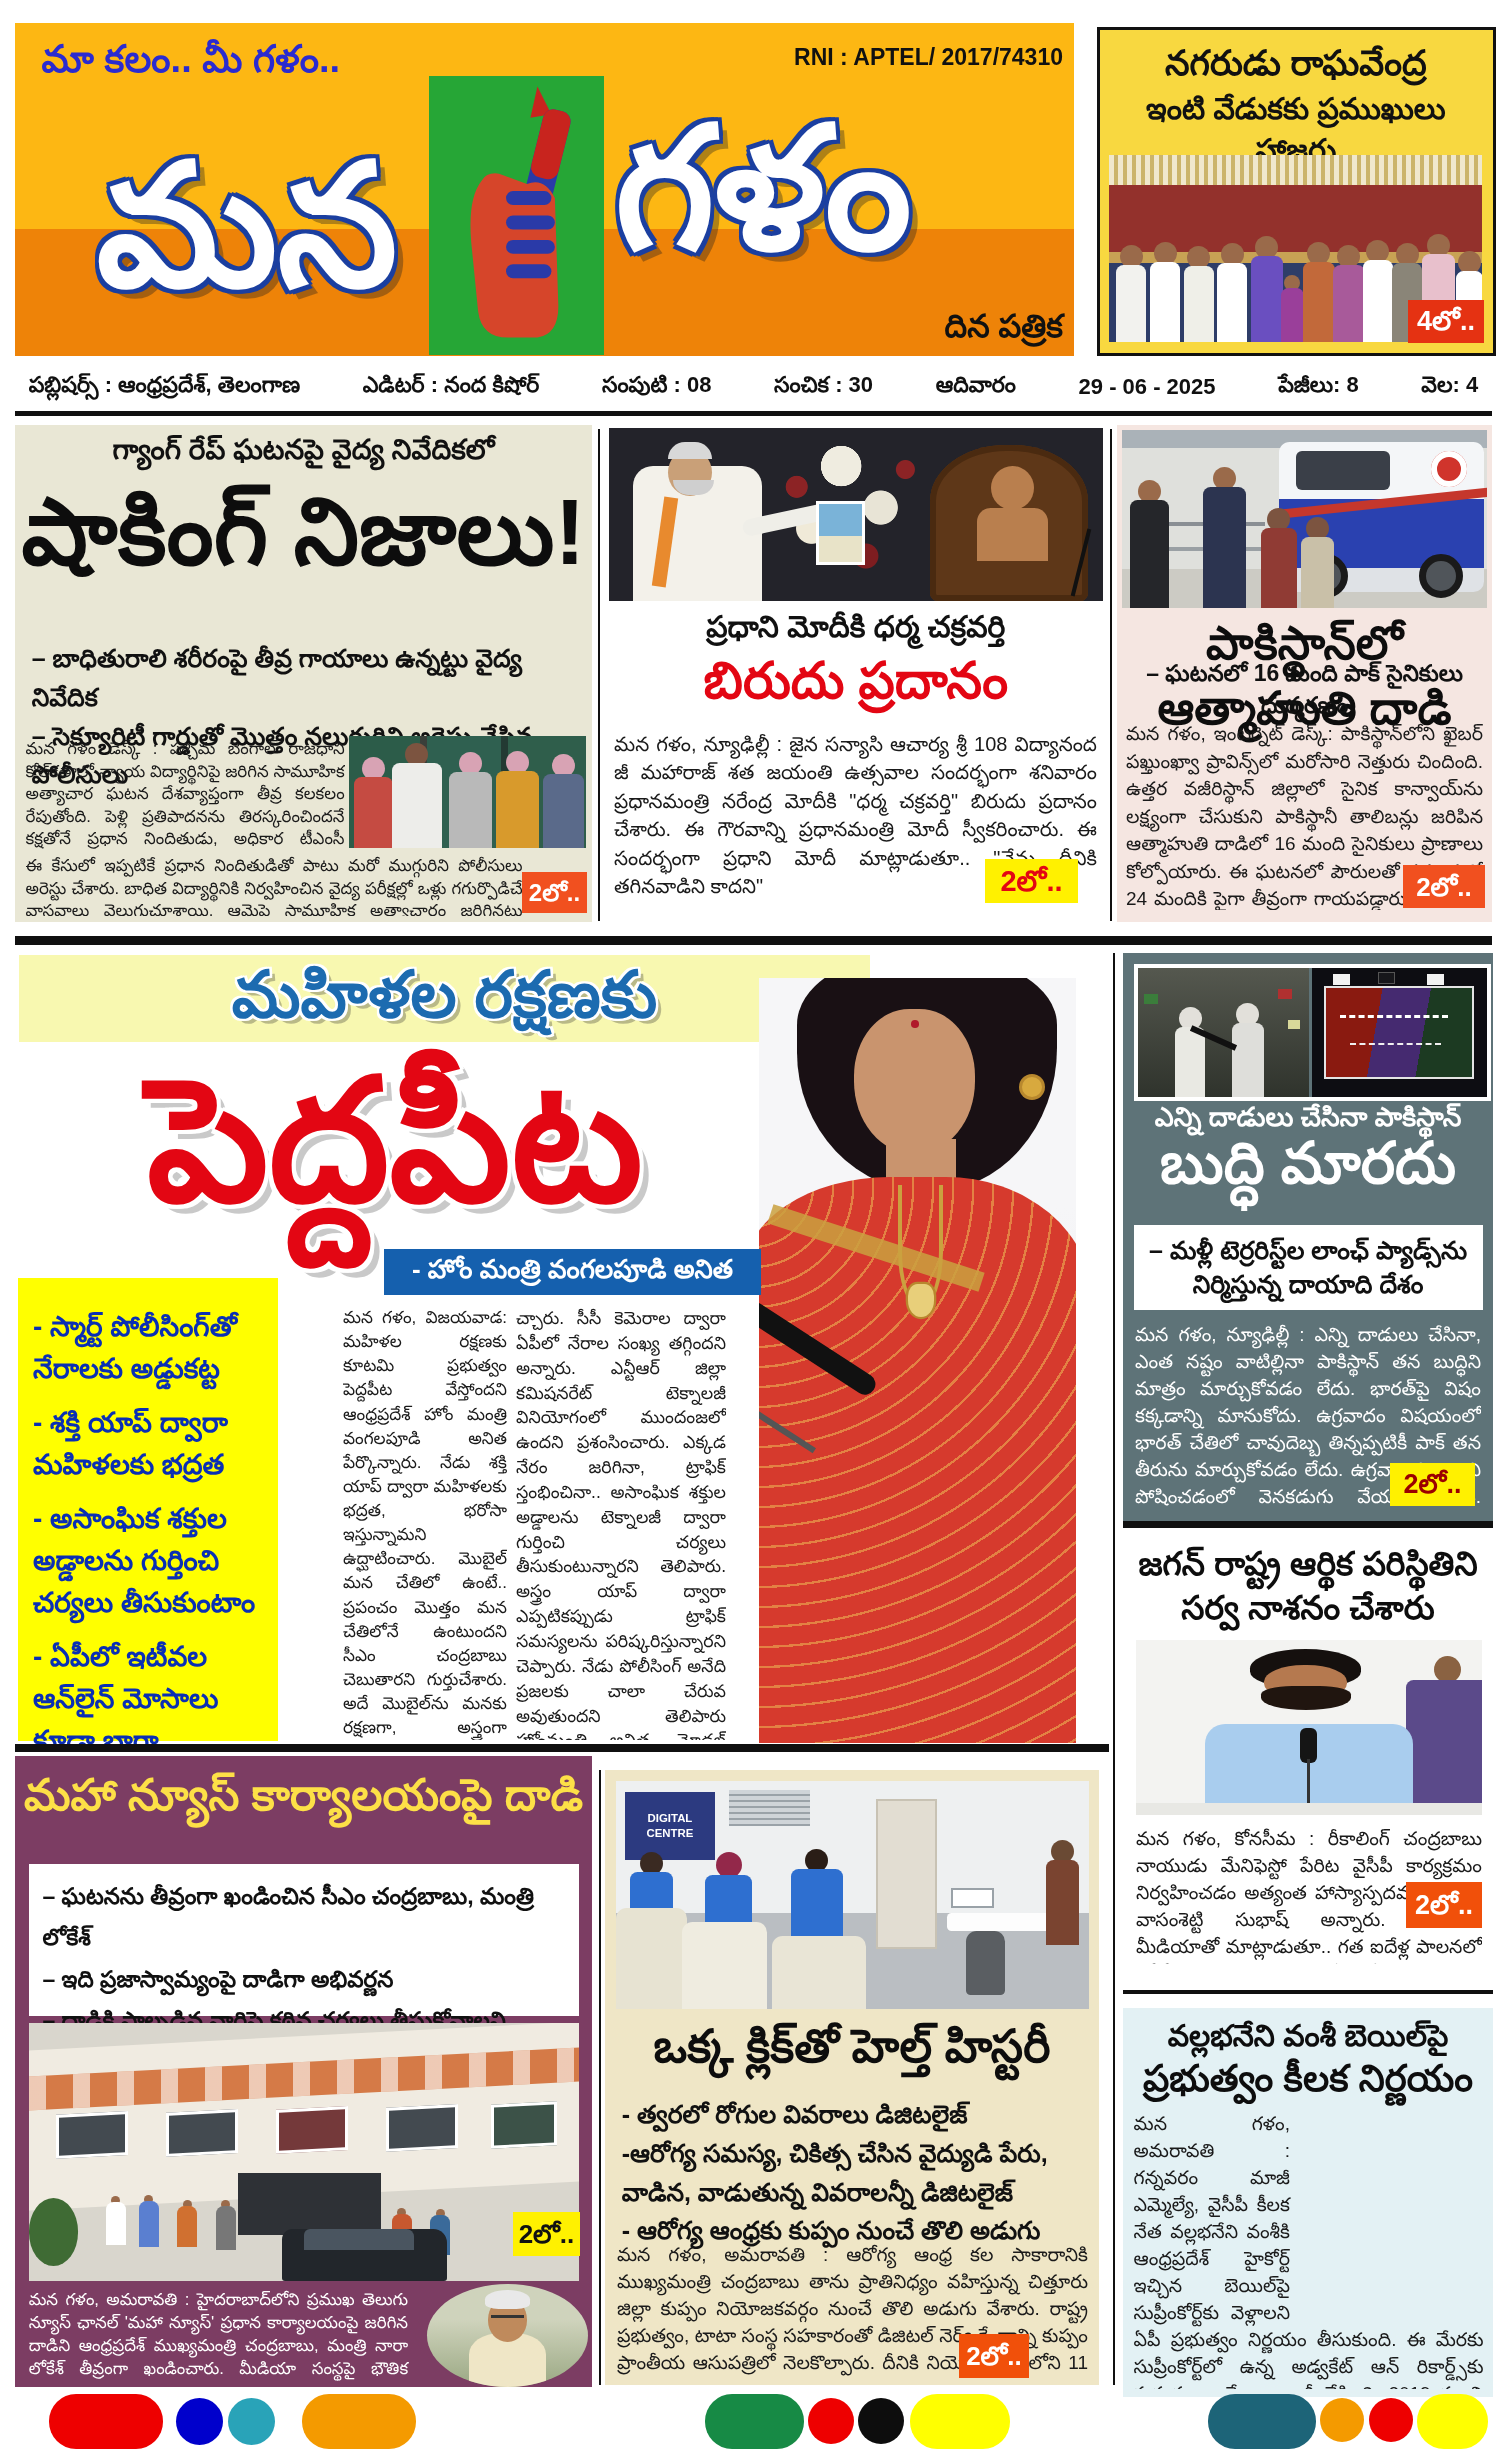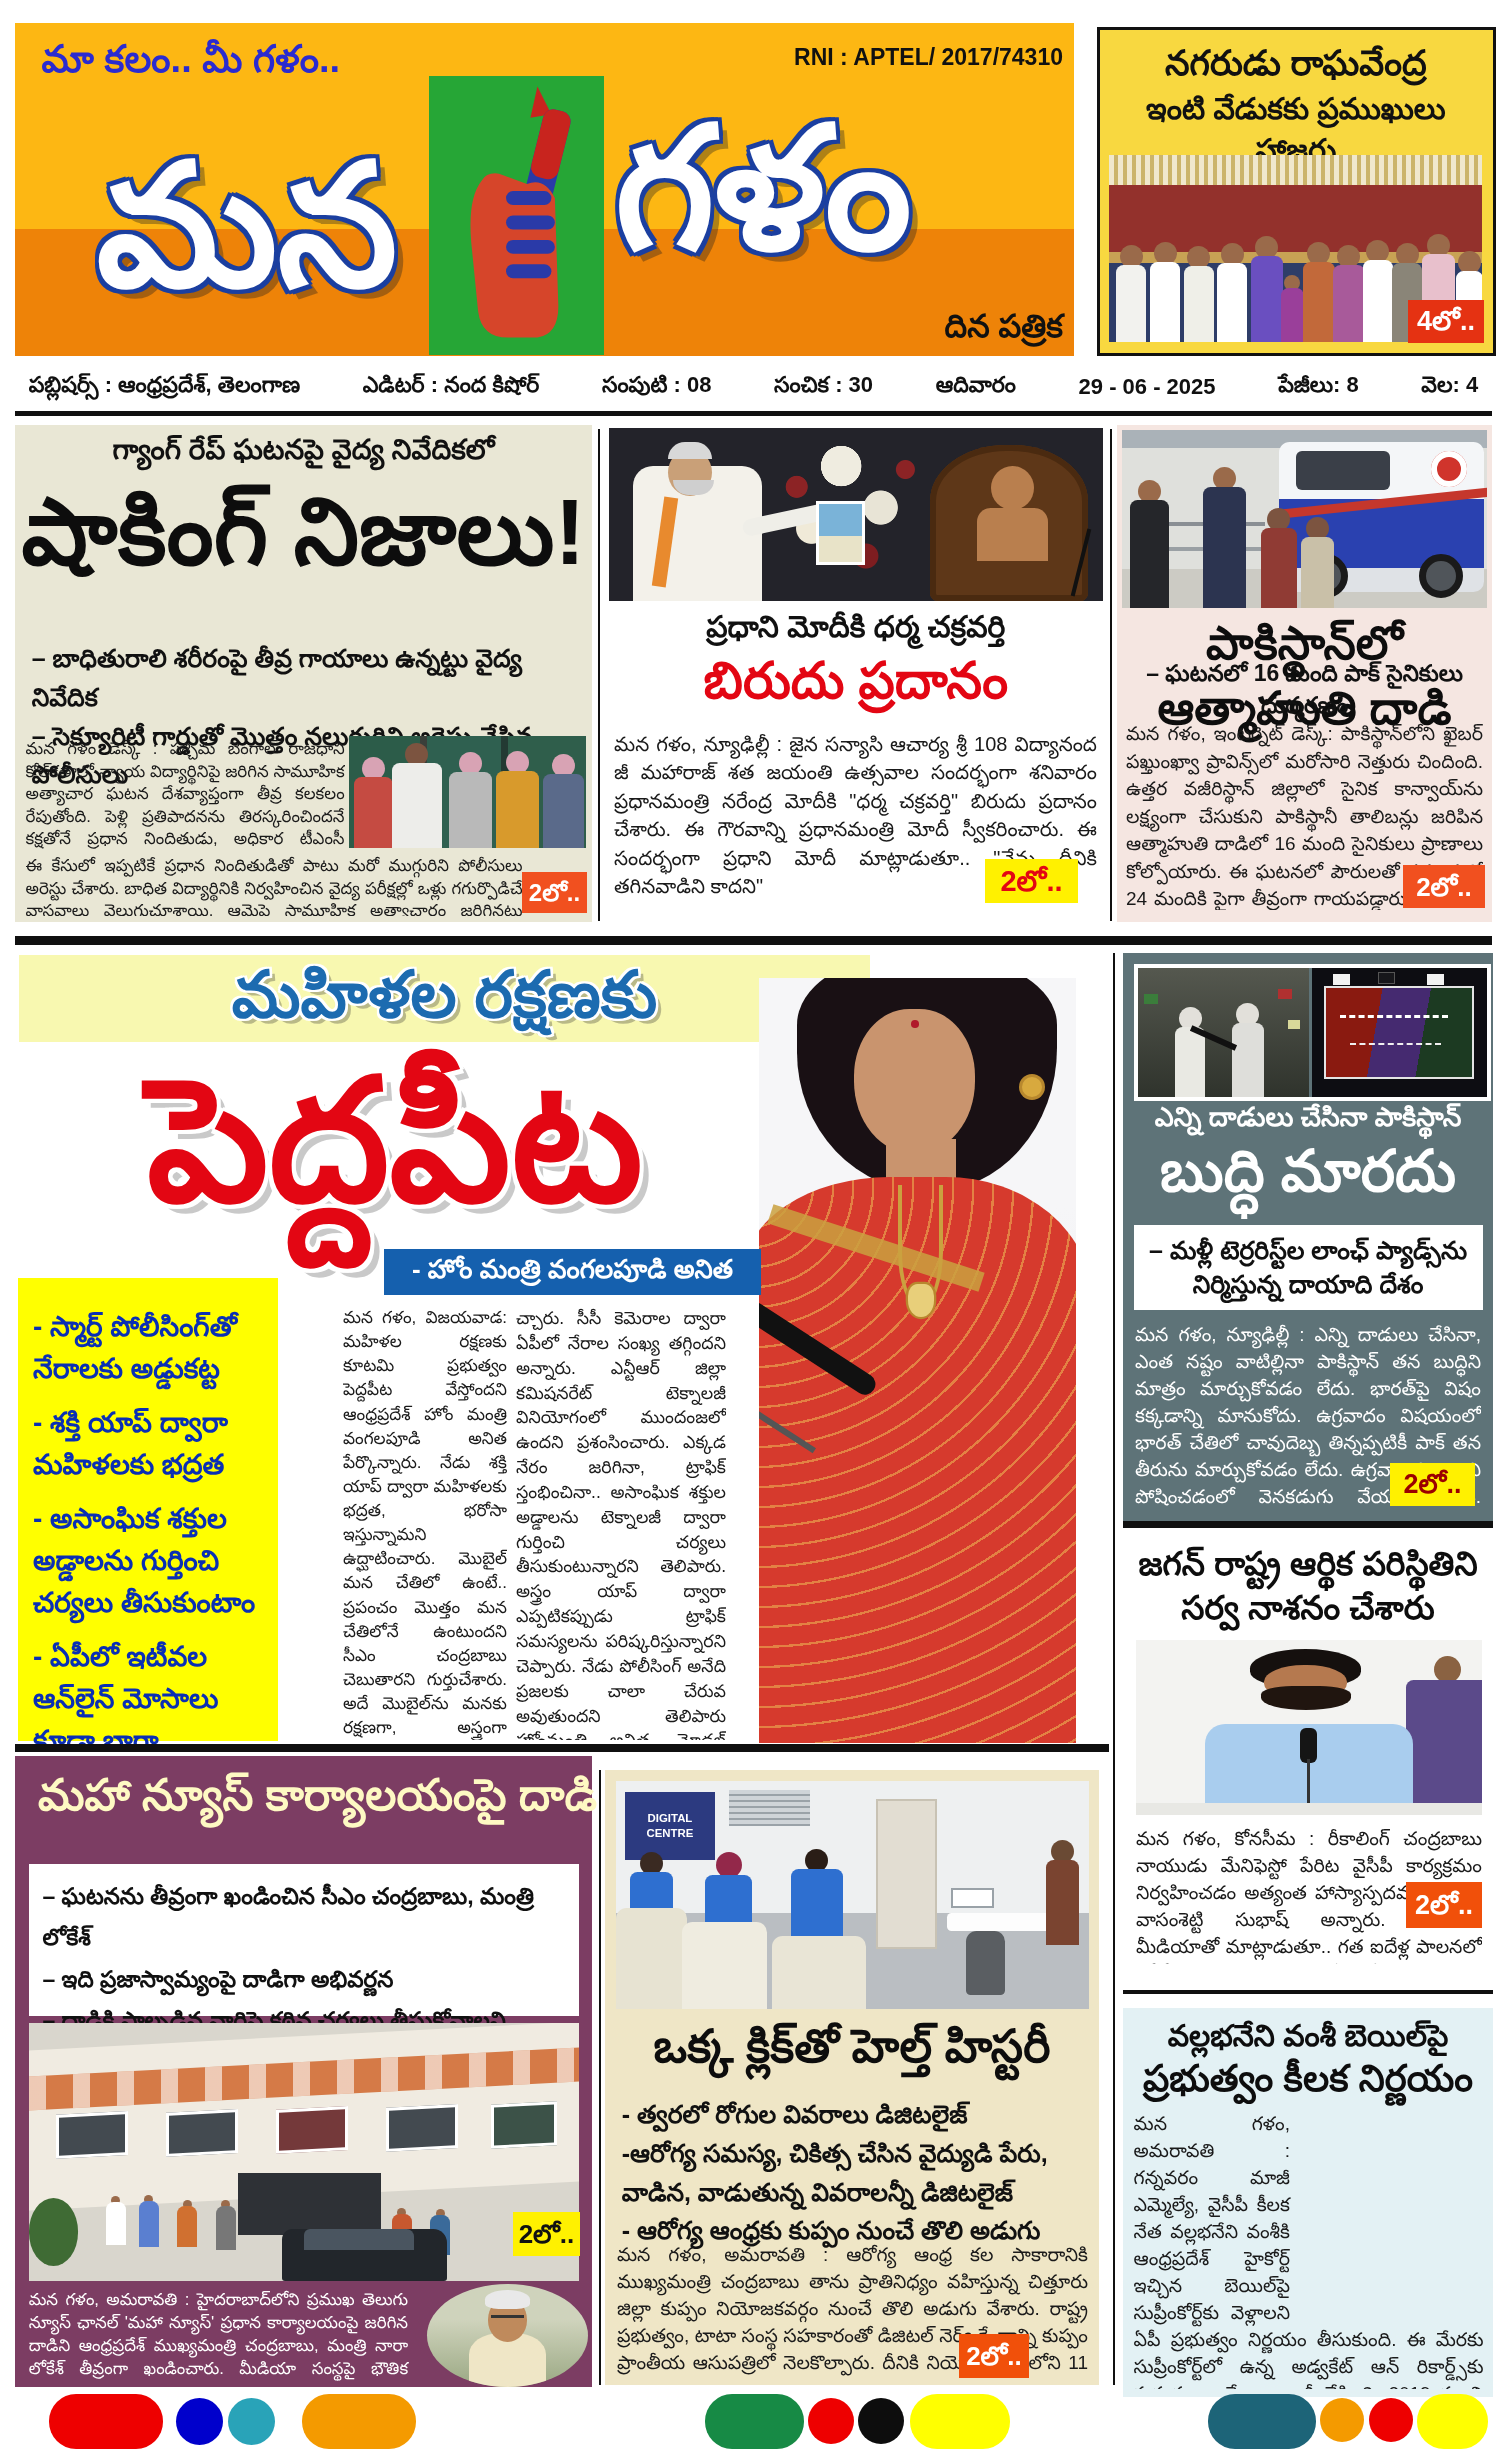--- a/index.html
+++ b/index.html
@@ -264,21 +264,21 @@
       <span class="b" style="right:0;top:0;width:50%;height:100%;background:#0d0d12;">
         <span class="b" style="left:7%;top:14%;width:86%;height:72%;background:linear-gradient(100deg,#8a1a10 0 35%,#452a70 35% 65%,#1c3a22 65%);border:2.3px solid #e4e4e4;"></span>
         <span class="b" style="left:16%;top:36%;width:62%;height:0;border-bottom:3px dashed #fff;"></span>
         <span class="b" style="left:22%;top:58%;width:52%;height:0;border-bottom:2.3px dashed #f0f0f0;"></span>
         <span class="b" style="left:12%;top:4%;width:16.7px;height:11.4px;background:#f2f2f2;"></span>
         <span class="b" style="left:38%;top:3%;width:16.7px;height:11.4px;background:#17171b;border:1.5px solid #555;"></span>
         <span class="b" style="left:66%;top:4%;width:16.7px;height:11.4px;background:#f2f2f2;"></span>
       </span>
     </div>
     <div class="b c" style="left:4.6px;top:149px;width:361px;font-size:26.6px;font-weight:700;color:#ffffff;">ఎన్ని దాడులు చేసినా పాకిస్థాన్</div>
-    <div class="b c" style="left:4.6px;top:184px;width:361px;font-size:58px;font-weight:700;color:#ffffff;">బుద్ధి మారదు</div>
+    <div class="b c" style="left:4.6px;top:176px;width:361px;font-size:58px;font-weight:700;color:#ffffff;">బుద్ధి మారదు</div>
     <div class="b" style="left:10.6px;top:272px;width:349px;height:85px;background:#ffffff;display:flex;align-items:center;justify-content:center;padding:4.6px 9px;">
       <span class="c" style="font-size:25px;font-weight:700;color:#111;line-height:1.35;">– మళ్లీ టెర్రరిస్ట్‌ల లాంఛ్ ప్యాడ్స్‌ను నిర్మిస్తున్న దాయాది దేశం</span>
     </div>
     <div class="b j ov" style="left:12px;top:369px;width:346px;height:185px;font-size:19px;line-height:1.42;color:#ffffff;">మన గళం, న్యూఢిల్లీ : ఎన్ని దాడులు చేసినా, ఎంత నష్టం వాటిల్లినా పాకిస్థాన్ తన బుద్ధిని మాత్రం మార్చుకోవడం లేదు. భారత్‌పై విషం కక్కడాన్ని మానుకోదు. ఉగ్రవాదం విషయంలో భారత్ చేతిలో చావుదెబ్బ తిన్నప్పటికీ పాక్ తన తీరును మార్చుకోవడం లేదు. ఉగ్రవాదాన్ని పెంచి పోషించడంలో వెనకడుగు వేయడం లేదు. ఆపరేషన్ సిందూర్ లో దెబ్బతిన్న టెర్రరిస్ట్ లాంఛ్ ప్యాడ్స్‌ను పాకిస్థాన్ మళ్లీ</div>
     <div class="pg" style="left:267px;top:510px;width:85px;height:43px;background:#FFF100;color:#9b0000;font-size:27px;">2లో..</div>
   </div>
 
   <div class="hr" style="left:1123px;top:1521px;width:370px;height:6.8px;"></div>
   <div class="b" style="left:1123px;top:1528px;width:370px;height:450px;background:#ffffff;">
     <div class="b c" style="left:3px;top:16.7px;width:364px;font-size:33px;font-weight:700;color:#0d0d0d;">జగన్ రాష్ట్ర ఆర్థిక పరిస్థితిని</div>
@@ -306,21 +306,21 @@
     <div class="b c" style="left:3px;top:50px;width:364px;font-size:37px;font-weight:700;color:#0d0d0d;">ప్రభుత్వం కీలక నిర్ణయం</div>
     <div class="b j ov" style="left:10.6px;top:103px;width:350px;height:278px;font-size:19px;line-height:1.42;color:#1a1a1a;">
       <span style="float:right;width:186px;height:185px;margin:0 0 6px 7.6px;"></span><span>మన గళం, అమరావతి : గన్నవరం మాజీ ఎమ్మెల్యే, వైసీపీ కీలక నేత వల్లభనేని వంశీకి ఆంధ్రప్రదేశ్ హైకోర్ట్ ఇచ్చిన బెయిల్‌పై సుప్రీంకోర్ట్‌కు వెళ్లాలని ఏపీ ప్రభుత్వం నిర్ణయం తీసుకుంది. ఈ మేరకు సుప్రీంకోర్ట్‌లో ఉన్న అడ్వకేట్ ఆన్ రికార్డ్స్‌కు ప్రభుత్వం ఆదేశాలు జారీ చేసింది. 2019 నుంచి 2024 వరకు గన్నవరం నియోజకవర్గంలో జరిగిన మట్టి అక్రమ తవ్వకాలపై విజిలెన్స్ నివేదిక మేరకు ఏపీ పోలీసులు కేసు నమోదు చేసిన</span>
     </div>
 
   </div>
 
   <div class="hr" style="left:15px;top:1744px;width:1094px;height:7.6px;"></div>
 
   <div class="b" style="left:15px;top:1756px;width:577px;height:631px;background:#7C3D63;">
-    <div class="b c" style="left:17px;top:13.7px;width:571px;font-size:44px;font-weight:700;color:#fef9c3;">మహా న్యూస్ కార్యాలయంపై దాడి</div>
+    <div class="b c" style="left:3px;top:13.7px;width:571px;font-size:44px;font-weight:700;color:#fde047;">మహా న్యూస్ కార్యాలయంపై దాడి</div>
     <div class="b" style="left:13.7px;top:108px;width:550px;height:152px;background:#ffffff;padding:12px 13.7px;">
       <div style="font-size:23px;font-weight:700;color:#111;line-height:1.8;">– ఘటనను తీవ్రంగా ఖండించిన సీఎం చంద్రబాబు, మంత్రి లోకేశ్</div>
       <div style="font-size:23px;font-weight:700;color:#111;line-height:1.8;">– ఇది ప్రజాస్వామ్యంపై దాడిగా అభివర్ణన</div>
       <div style="font-size:23px;font-weight:700;color:#111;line-height:1.8;">– దాడికి పాల్పడిన వారిపై కఠిన చర్యలు తీసుకోవాలని డిమాండ్</div>
     </div>
     <div class="photo" style="left:13.7px;top:267px;width:550px;height:258px;background:#d9d6cd;">
       <span class="b" style="left:0;top:5%;width:100%;height:62%;background:#f0ebe1;transform:skewY(-3deg);"></span>
       <span class="b" style="left:0;top:15%;width:100%;height:13%;background:#d57a47;background-image:repeating-linear-gradient(90deg,rgba(255,255,255,.6) 0 16.7px,transparent 16.7px 44px);transform:skewY(-3deg);"></span>
       <span class="b" style="left:5%;top:35%;width:13%;height:17%;background:#434a50;border:3px solid #fff;transform:skewY(-3deg);"></span>
       <span class="b" style="left:25%;top:34%;width:13%;height:17%;background:#434a50;border:3px solid #fff;transform:skewY(-3deg);"></span>

